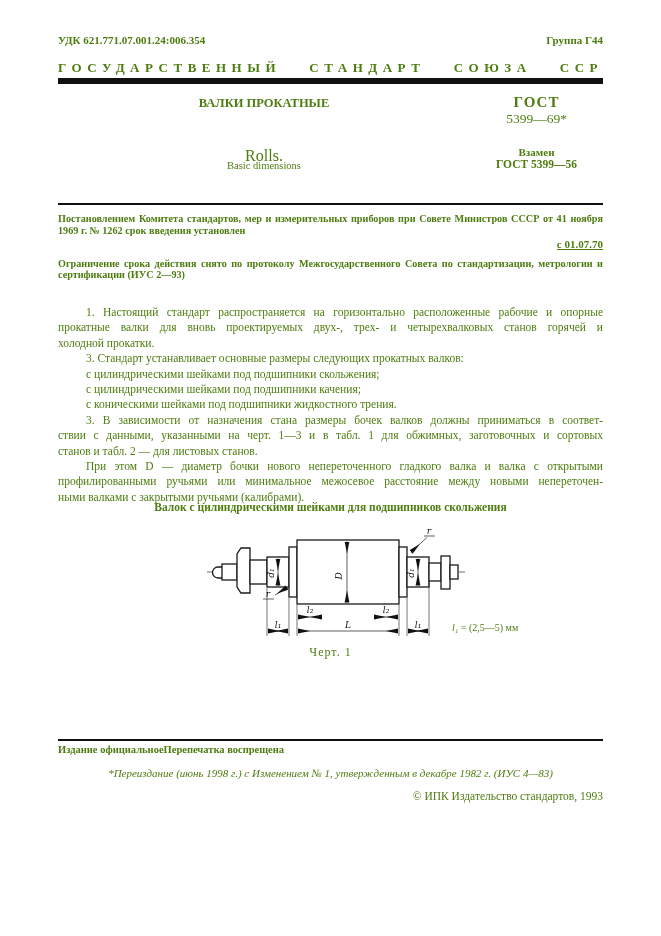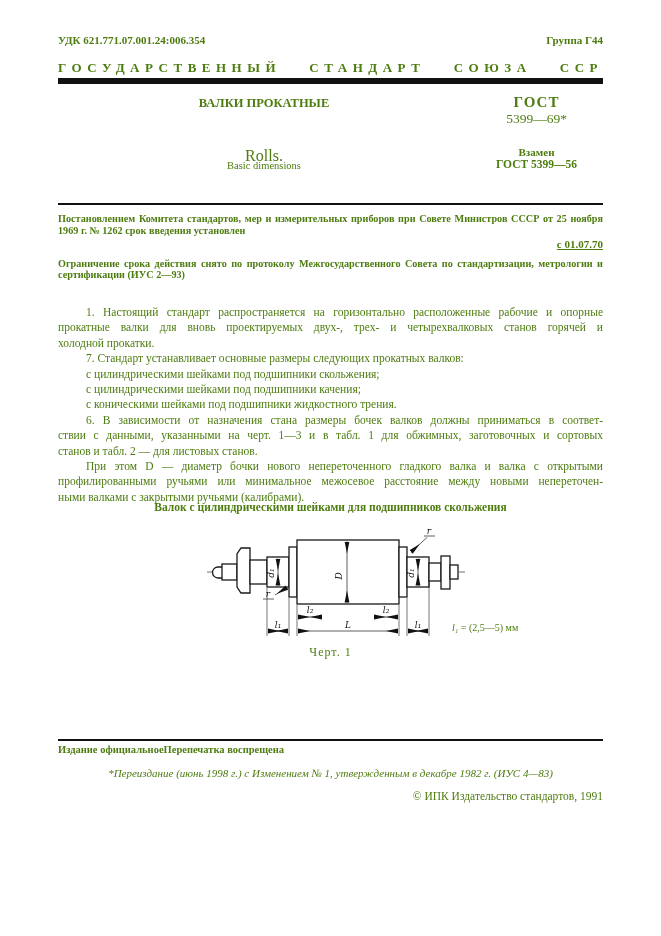--- a/index.html
+++ b/index.html
@@ -63,36 +63,36 @@
   <div class="abs tl tl4">Basic dimensions</div>
 
   <div class="abs gr gr1">ГОСТ</div>
   <div class="abs gr gr2">5399—69*</div>
   <div class="abs gr gr3">Взамен</div>
   <div class="abs gr gr4">ГОСТ 5399—56</div>
 
   <div class="abs rule rule-mid"></div>
 
   <div class="abs decree">
-    <div class="jl">Постановлением Комитета стандартов, мер и измерительных приборов при Совете Министров СССР от 25 ноября</div>
+    <div class="jl">Постановлением Комитета стандартов, мер и измерительных приборов при Совете Министров СССР от 41 ноября</div>
     <div>1969 г. № 1262 срок введения установлен</div>
     <div class="date">с 01.07.70</div>
     <div class="jl">Ограничение срока действия снято по протоколу Межгосударственного Совета по стандартизации, метрологии и</div>
     <div>сертификации (ИУС 2—93)</div>
   </div>
 
   <div class="abs body-text">
     <div class="ind jl">1. Настоящий стандарт распространяется на горизонтально расположенные рабочие и опорные</div>
     <div class="jl">прокатные валки для вновь проектируемых двух-, трех- и четырехвалковых станов горячей и</div>
     <div>холодной прокатки.</div>
-    <div class="ind">7. Стандарт устанавливает основные размеры следующих прокатных валков:</div>
+    <div class="ind">3. Стандарт устанавливает основные размеры следующих прокатных валков:</div>
     <div class="ind">с цилиндрическими шейками под подшипники скольжения;</div>
     <div class="ind">с цилиндрическими шейками под подшипники качения;</div>
     <div class="ind">с коническими шейками под подшипники жидкостного трения.</div>
-    <div class="ind jl">6. В зависимости от назначения стана размеры бочек валков должны приниматься в соответ-</div>
+    <div class="ind jl">3. В зависимости от назначения стана размеры бочек валков должны приниматься в соответ-</div>
     <div class="jl">ствии с данными, указанными на черт. 1—3 и в табл. 1 для обжимных, заготовочных и сортовых</div>
     <div>станов и табл. 2 — для листовых станов.</div>
     <div class="ind jl">При этом D — диаметр бочки нового непереточенного гладкого валка и валка с открытыми</div>
     <div class="jl">профилированными ручьями или минимальное межосевое расстояние между новыми непереточен-</div>
     <div>ными валками с закрытыми ручьями (калибрами).</div>
   </div>
 
   <div class="abs fig-caption">Валок с цилиндрическими шейками для подшипников скольжения</div>
 
   <svg class="abs drawing" viewBox="0 0 270 122" xmlns="http://www.w3.org/2000/svg">
@@ -157,15 +157,15 @@
   <div class="abs fig-num">Черт. 1</div>
 
   <div class="abs rule rule-bot"></div>
 
   <div class="abs footer-row">
     <span>Издание официальное</span>
     <span>Перепечатка воспрещена</span>
   </div>
 
   <div class="abs reissue">*Переиздание (июнь 1998 г.) с Изменением № 1, утвержденным в декабре 1982 г. (ИУС 4—83)</div>
-  <div class="abs copyright">©  ИПК Издательство стандартов, 1991</div>
+  <div class="abs copyright">©  ИПК Издательство стандартов, 1993</div>
 
 </div>
 
 </body></html>

